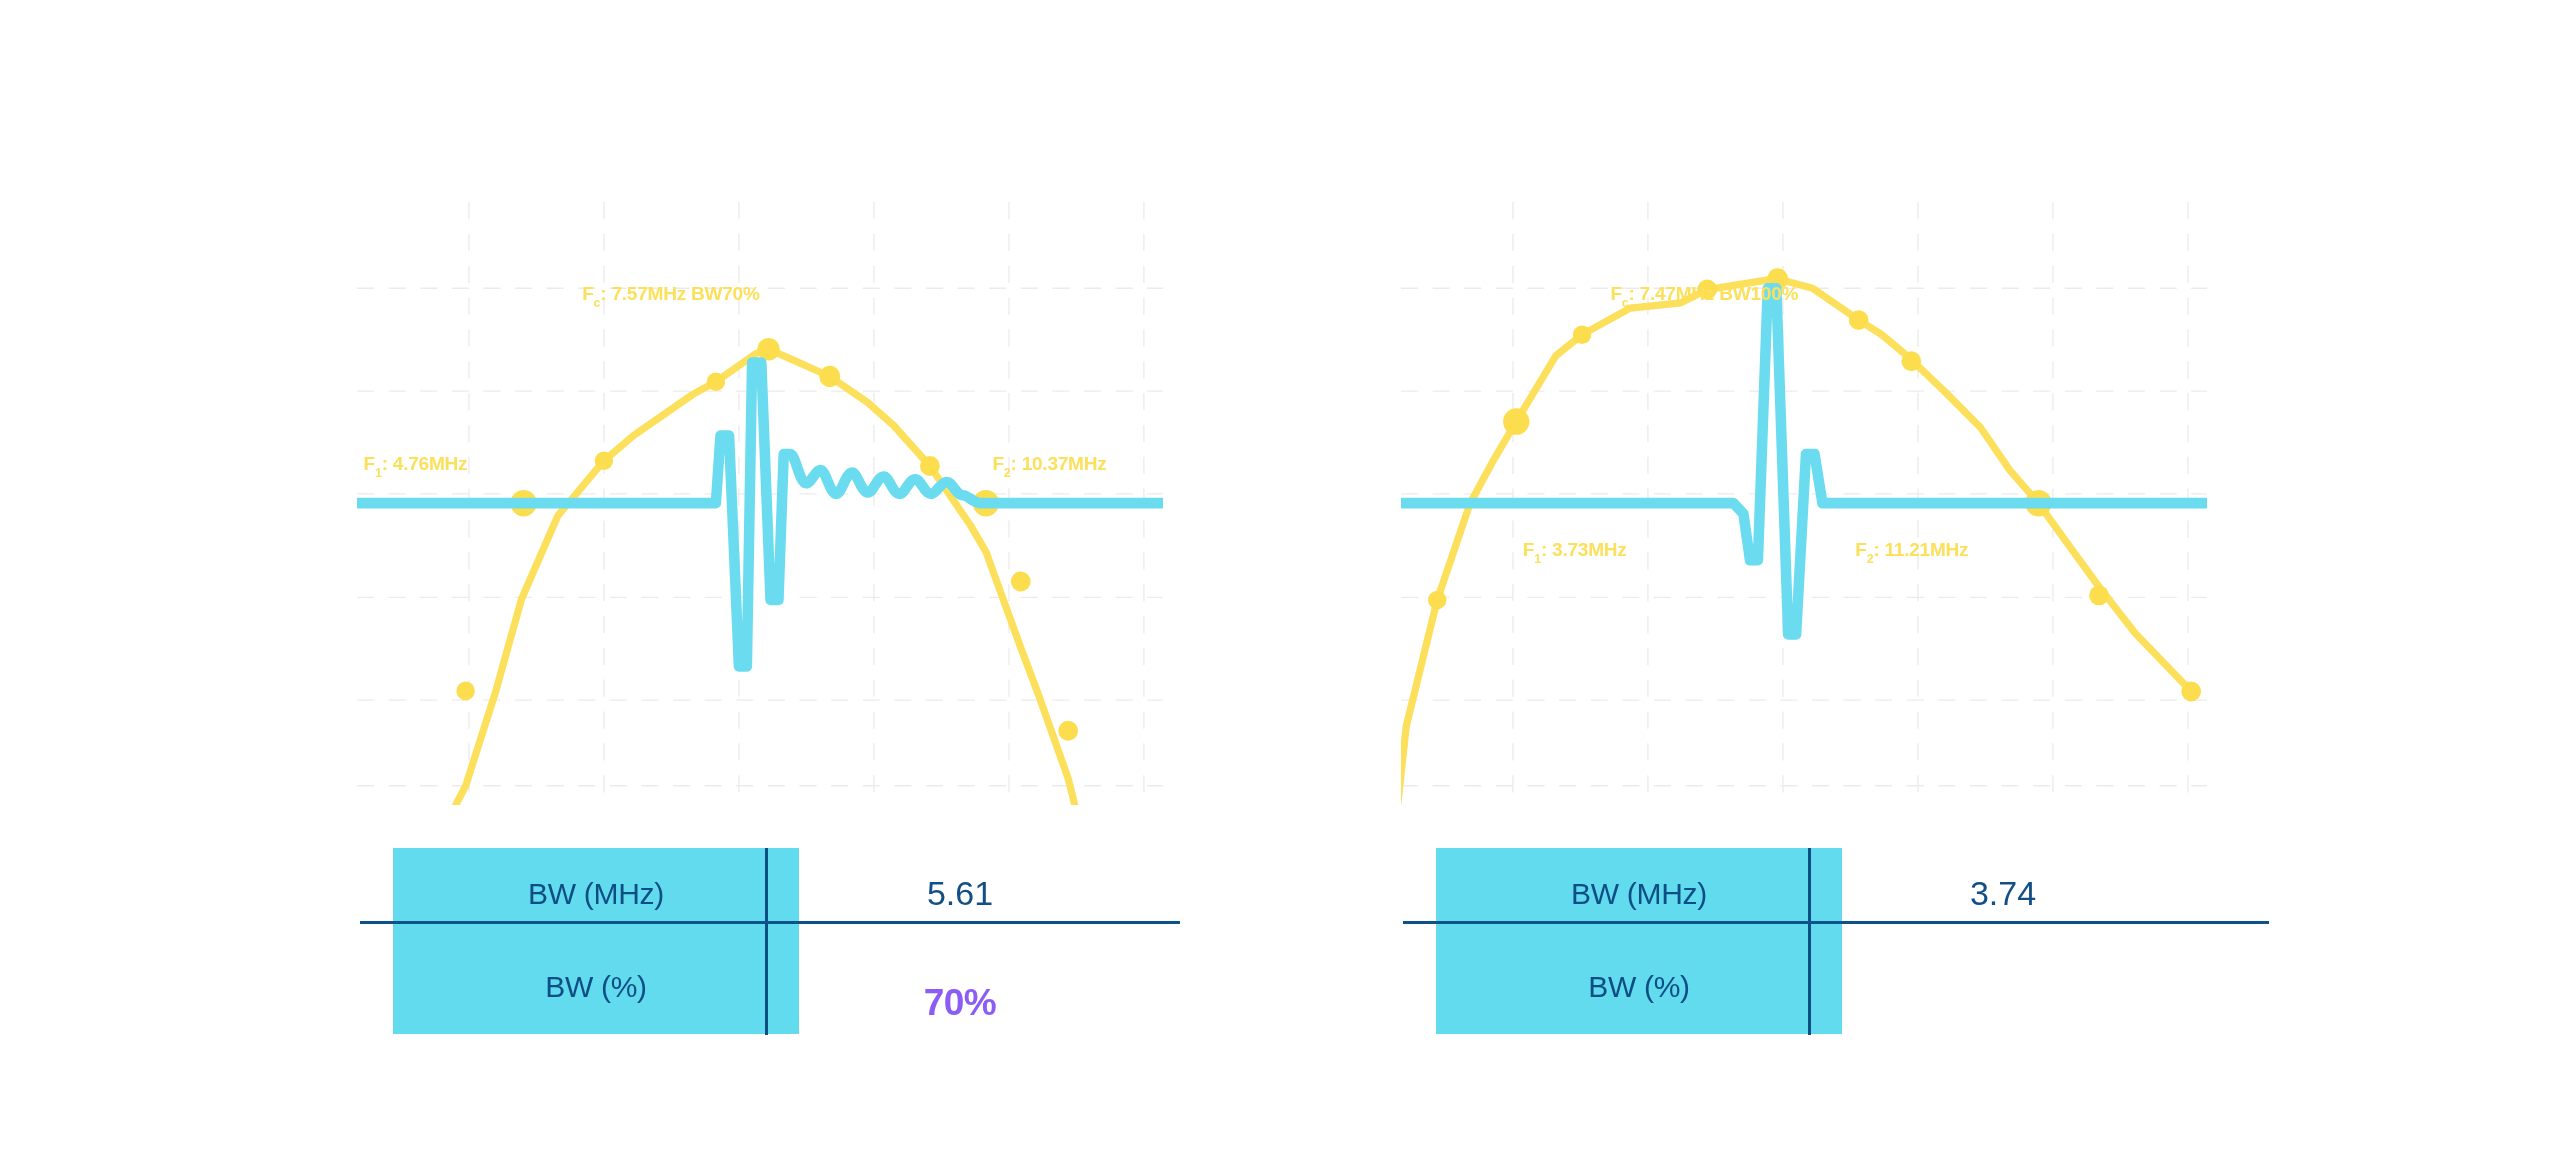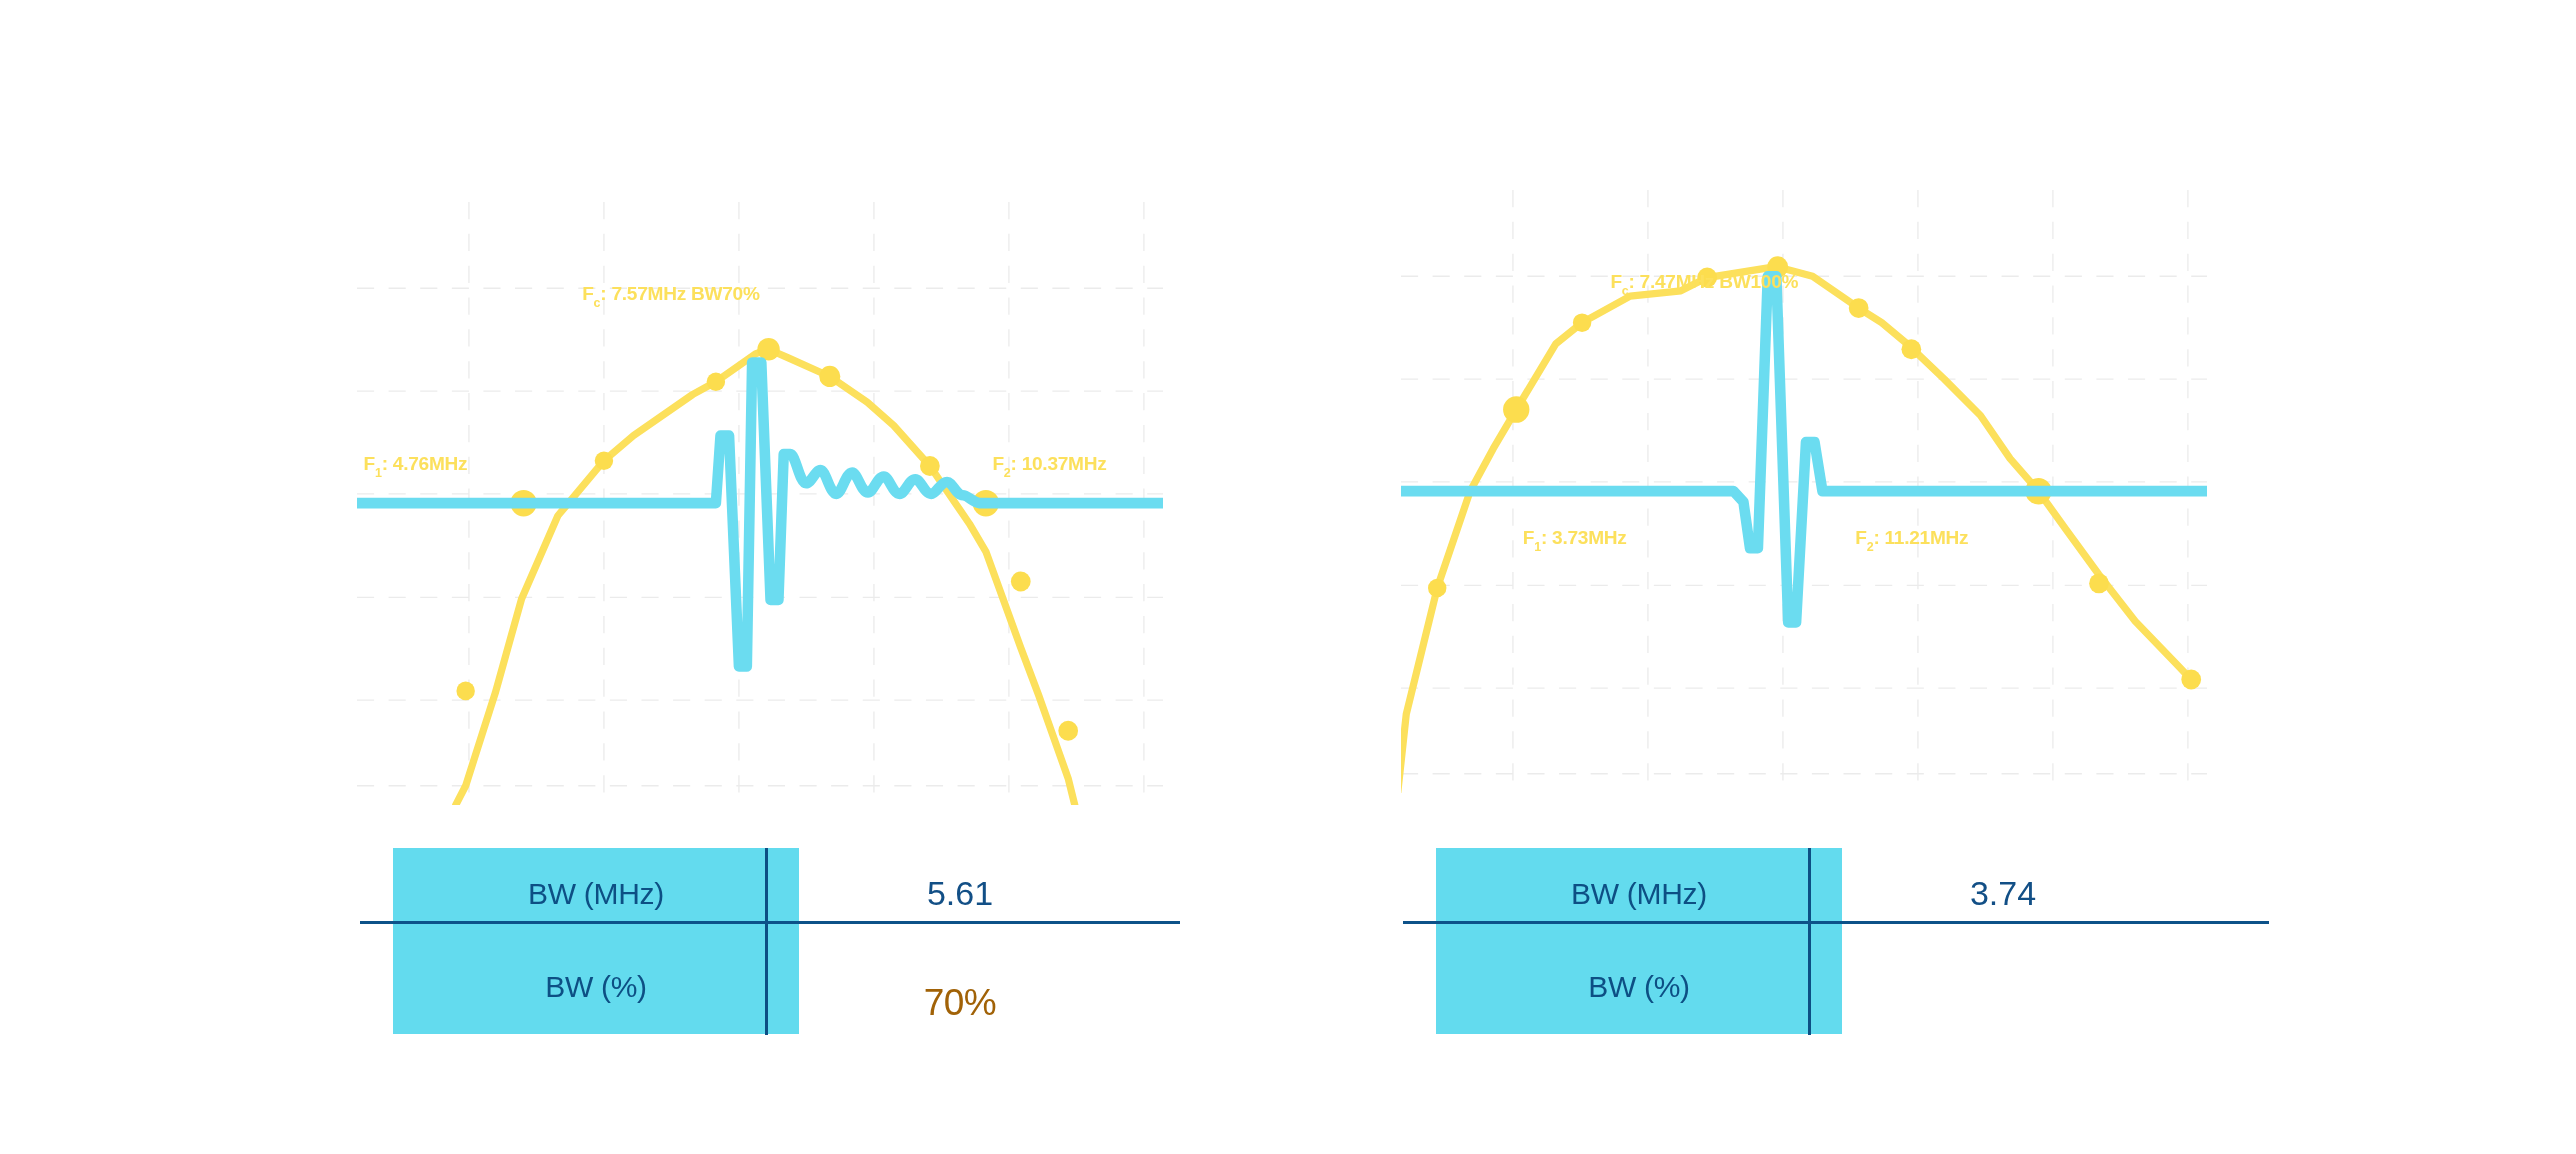--- a/index.html
+++ b/index.html
@@ -89,22 +89,22 @@
     color: #0d4f84;
   }
   .val-num {
     font-size: 34px;
     font-weight: 400;
     color: #124f86;
     white-space: nowrap;
   }
   .val-pct {
     font-size: 37px;
-    font-weight: 400;
-    color: #a16207;
+    font-weight: 700;
+    color: #8b5cf6;
     white-space: nowrap;
     letter-spacing: -0.6px;
     margin-top: 32px;
   }
 
   
   .annot {
     font-family: "Liberation Sans", sans-serif;
     font-size: 29px;
     font-weight: 700;
@@ -199,21 +199,21 @@
       </div>
     </div>
 
     <div class="col-sep" style="left:404px; height:187px;"></div>
     <div class="row-sep" style="left:-1.3px; top:73px; width:820px;"></div>
   </div>
 </div>
 
 <div class="panel-group">
 
-  <div class="chart-frame" style="left:1401px; top:190px; width:806px; height:603px;">
+  <div class="chart-frame" style="left:1401px; top:202px; width:806px; height:603px;">
     <div class="chart-inner">
       <svg class="chart-svg" viewBox="0 0 1224 909" preserveAspectRatio="none">
 
         <g stroke="#ebebeb" stroke-width="2" stroke-dasharray="26 22">
           <line x1="0" y1="130" x2="1224" y2="130"></line>
           <line x1="0" y1="285" x2="1224" y2="285"></line>
           <line x1="0" y1="440" x2="1224" y2="440"></line>
           <line x1="0" y1="596" x2="1224" y2="596"></line>
           <line x1="0" y1="751" x2="1224" y2="751"></line>
           <line x1="0" y1="880" x2="1224" y2="880"></line>

